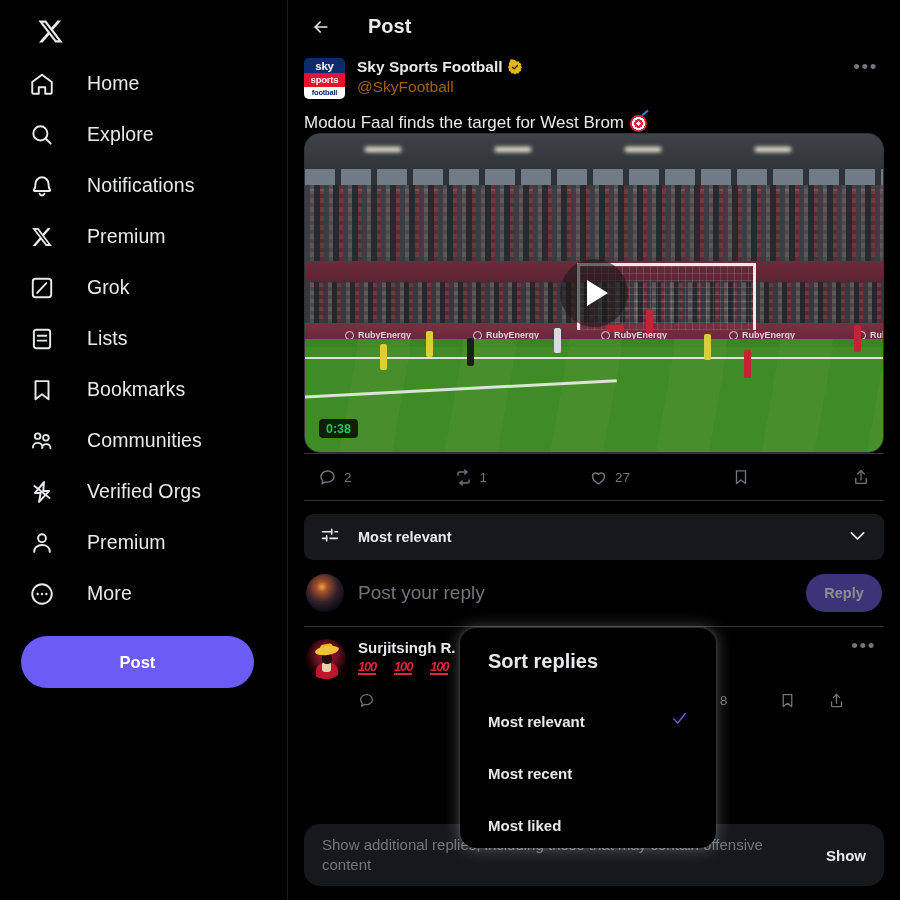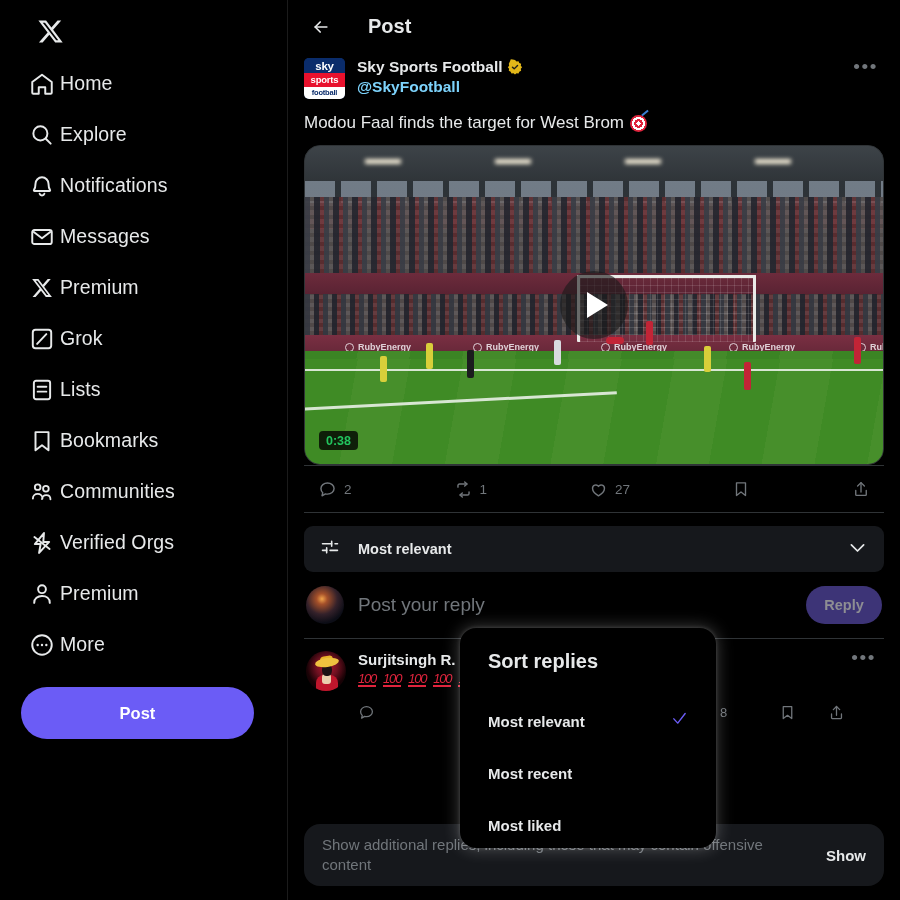--- a/index.html
+++ b/index.html
@@ -19,21 +19,21 @@
     padding-left: 20px; padding-top: 4px;
     border-right: 1px solid #1b1b1b;
     position: relative; z-index: 1;
   }
   .logo-row { height: 54px; display: flex; align-items: center; padding-left: 8px; }
   .logo-btn {
     width: 44px; height: 44px; border-radius: 50%;
     display: flex; align-items: center; justify-content: center;
   }
   .nav-item {
-    display: flex; align-items: center; gap: 5px;
+    display: flex; align-items: center; gap: 32px;
     height: 51px; padding-left: 8px; padding-right: 14px;
     border-radius: 26px; width: fit-content; cursor: pointer;
   }
   .nav-icon { width: 27px; height: 27px; display: flex; align-items: center; justify-content: center; flex: none; }
   .nav-label { font-size: 19.5px; color: #e7e9ea; letter-spacing: 0.1px; white-space: nowrap; }
   .post-btn {
     margin-top: 17px; margin-left: 1px;
     width: 233px; height: 52px; border-radius: 26px;
     background: #6b5cf6; border: none; cursor: pointer;
     color: #fff; font-size: 16.5px; font-weight: bold;
@@ -63,28 +63,28 @@
   }
   .av-sky { flex: 1.05; background: #0a2c6b; color: #fff; font-size: 11.5px; font-weight: bold;
             display:flex; align-items:center; justify-content:center; letter-spacing:-0.3px; }
   .av-sports { flex: 0.95; background: #e8112d; color:#fff; font-size: 9.5px; font-weight: bold;
             display:flex; align-items:center; justify-content:center; letter-spacing:-0.2px;}
   .av-football { flex: 0.85; background: #fff; color:#0a2c6b; font-size: 7.5px; font-weight: bold;
             display:flex; align-items:center; justify-content:center; letter-spacing:-0.2px;}
   .names { margin-left: 12px; flex: 1; line-height: 1.2; }
   .name-row { display: flex; align-items: center; gap: 4px; }
   .display-name { font-size: 15.5px; font-weight: bold; color: #e7e9ea; }
-  .handle { font-size: 15.5px; color: #7dd3fc; margin-top: 1px; font-weight: bold; }
+  .handle { font-size: 15.5px; color: #a16207; margin-top: 1px; }
   .more-dots { color: #71767b; font-size: 19px; letter-spacing: 1.6px; cursor: pointer; padding: 4px 6px; line-height: 10px; }
 
   .post-text { font-size: 17px; color: #e7e9ea; margin-top: 14px; display: flex; align-items: center; gap: 6px; }
 
   
   .video-card {
-    margin-top: 12px; height: 320px; border-radius: 16px; overflow: hidden;
+    margin-top: 0; height: 320px; border-radius: 16px; overflow: hidden;
     position: relative; border: 1px solid #2f3336; cursor: pointer;
     background: #2a2f33;
   }
   .vid-stand { position:absolute; left:0; right:0; top:0; height: 26%;
     background: linear-gradient(180deg,#3d4348 0%, #2b3034 55%, #5a2833 100%); }
   .vid-roofwin { position:absolute; left:0; right:0; top:11%; height: 7%;
     background: repeating-linear-gradient(90deg, #7d8894 0 30px, #2d3338 30px 36px); opacity:.85; }
   .vid-lights { position:absolute; left:0; right:0; top:4%; height:5px;
     background: repeating-linear-gradient(90deg, transparent 0 60px, #f2ead6 60px 96px, transparent 96px 130px);
     filter: blur(2px); }
@@ -172,22 +172,22 @@
   .ri-face { position:absolute; left:16px; top:13px; width:10px; height:12px; border-radius:45%; background:#1c1014; }
   .ri-body { position:absolute; left:10px; top:24px; width:22px; height:16px; border-radius:8px 8px 0 0; background:#c0162c; }
   .ri-body2 { position:absolute; left:16px; top:23px; width:9px; height:10px; background:#eacfae; border-radius:3px;}
   .ri-main { margin-left: 12px; flex: 1; min-width: 0; }
   .ri-name-row { display: flex; align-items: center; }
   .ri-name { font-size: 15px; font-weight: bold; color: #e7e9ea; white-space: nowrap; }
   .ri-text { font-size: 15px; color: #e7e9ea; margin-top: 1px; letter-spacing: -1px; white-space: nowrap; overflow: hidden; }
   .ri-actions { display: flex; align-items: center; height: 34px; margin-top: 8px; color: #71767b; font-size: 13px; }
   .ri-act { display: flex; align-items: center; gap: 6px; cursor: pointer; }
   .emoji100 {
-    display: inline-block; color: #e0243d; font-weight: normal; font-style: italic;
-    font-size: 13px; border-bottom: 2px solid #e0243d; line-height: 13px; margin-right: 7px;
+    display: inline-block; color: #e0243d; font-weight: bold; font-style: italic;
+    font-size: 13px; border-bottom: 2px solid #e0243d; line-height: 13px; margin-right: 18px;
     letter-spacing: -1.2px;
   }
 
   .showbar {
     position: absolute; left: 16px; right: 16px; bottom: 14px;
     min-height: 62px; background: #16181c; border-radius: 16px;
     display: flex; align-items: center; padding: 10px 18px; z-index: 6;
   }
   .showbar-text { flex: 1; font-size: 15px; color: #71767b; line-height: 1.35; padding-right: 12px; }
   .showbar-btn { font-size: 15px; font-weight: bold; color: #e7e9ea; cursor: pointer; flex: none; }
@@ -250,29 +250,20 @@
     <div class="nav-item">
       <span class="nav-icon">
         <svg width="26" height="26" viewBox="0 0 24 24" fill="none" stroke="#e7e9ea" stroke-width="1.8">
             <path d="M6 10a6 6 0 1 1 12 0c0 3.2.7 4.6 1.4 5.6.3.4 0 1-.5 1H5.1c-.5 0-.8-.6-.5-1C5.3 14.6 6 13.2 6 10z" stroke-linejoin="round"></path>
             <path d="M9.8 19.2a2.3 2.3 0 0 0 4.4 0" stroke-linecap="round"></path>
           </svg>
       </span>
       <span class="nav-label">Notifications</span>
     </div>
 
-    <div class="nav-item">
-      <span class="nav-icon">
-        <svg width="26" height="26" viewBox="0 0 24 24" fill="none" stroke="#e7e9ea" stroke-width="1.8">
-            <rect x="3" y="5.5" width="18" height="13" rx="2"></rect>
-            <path d="m3.8 7 8.2 6.2L20.2 7" stroke-linejoin="round"></path>
-          </svg>
-      </span>
-      <span class="nav-label">Messages</span>
-    </div>
 
     <div class="nav-item">
       <span class="nav-icon">
         <svg width="22" height="22" viewBox="0 0 24 24" fill="#e7e9ea">
             <path d="M18.244 2.25h3.308l-7.227 8.26 8.502 11.24H16.17l-5.214-6.817L4.99 21.75H1.68l7.73-8.835L1.254 2.25H8.08l4.713 6.231zm-1.161 17.52h1.833L7.084 4.126H5.117z"></path>
           </svg>
       </span>
       <span class="nav-label">Premium</span>
     </div>
 

